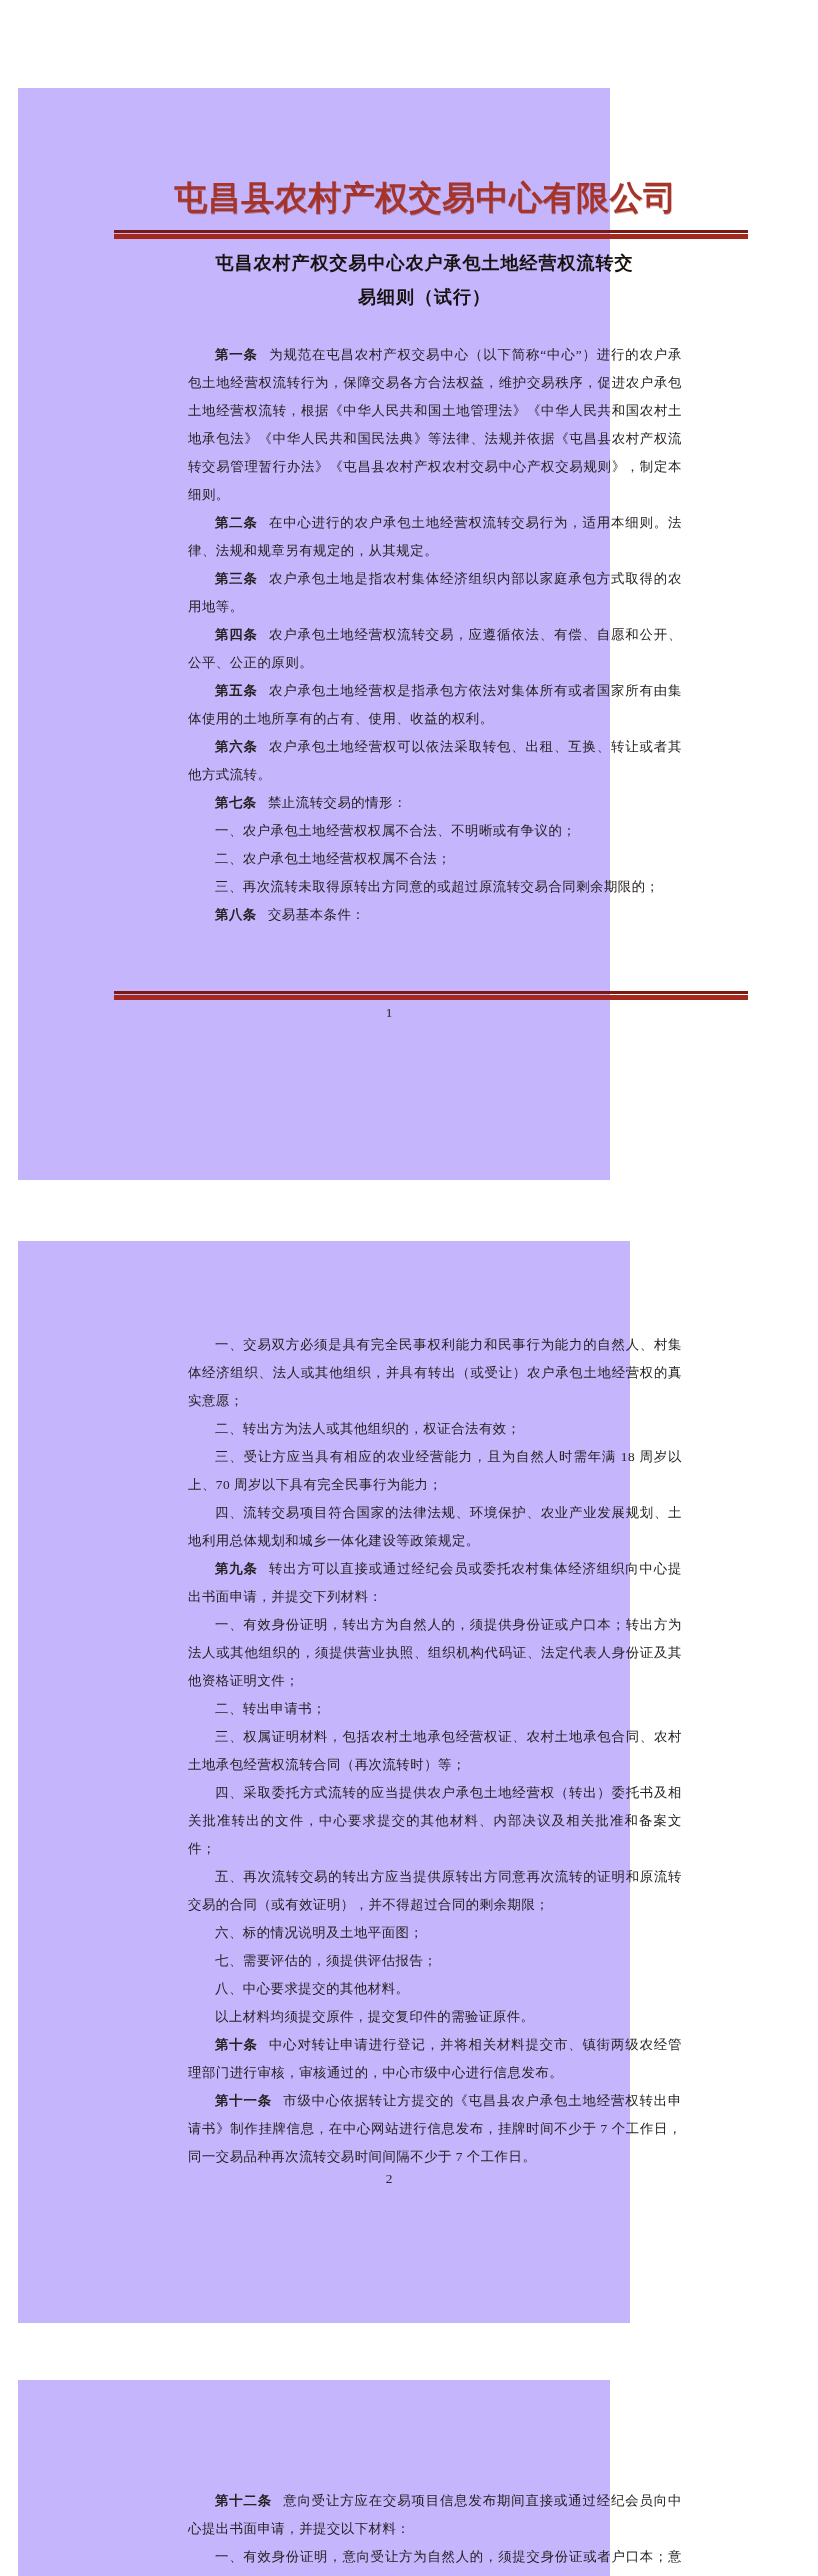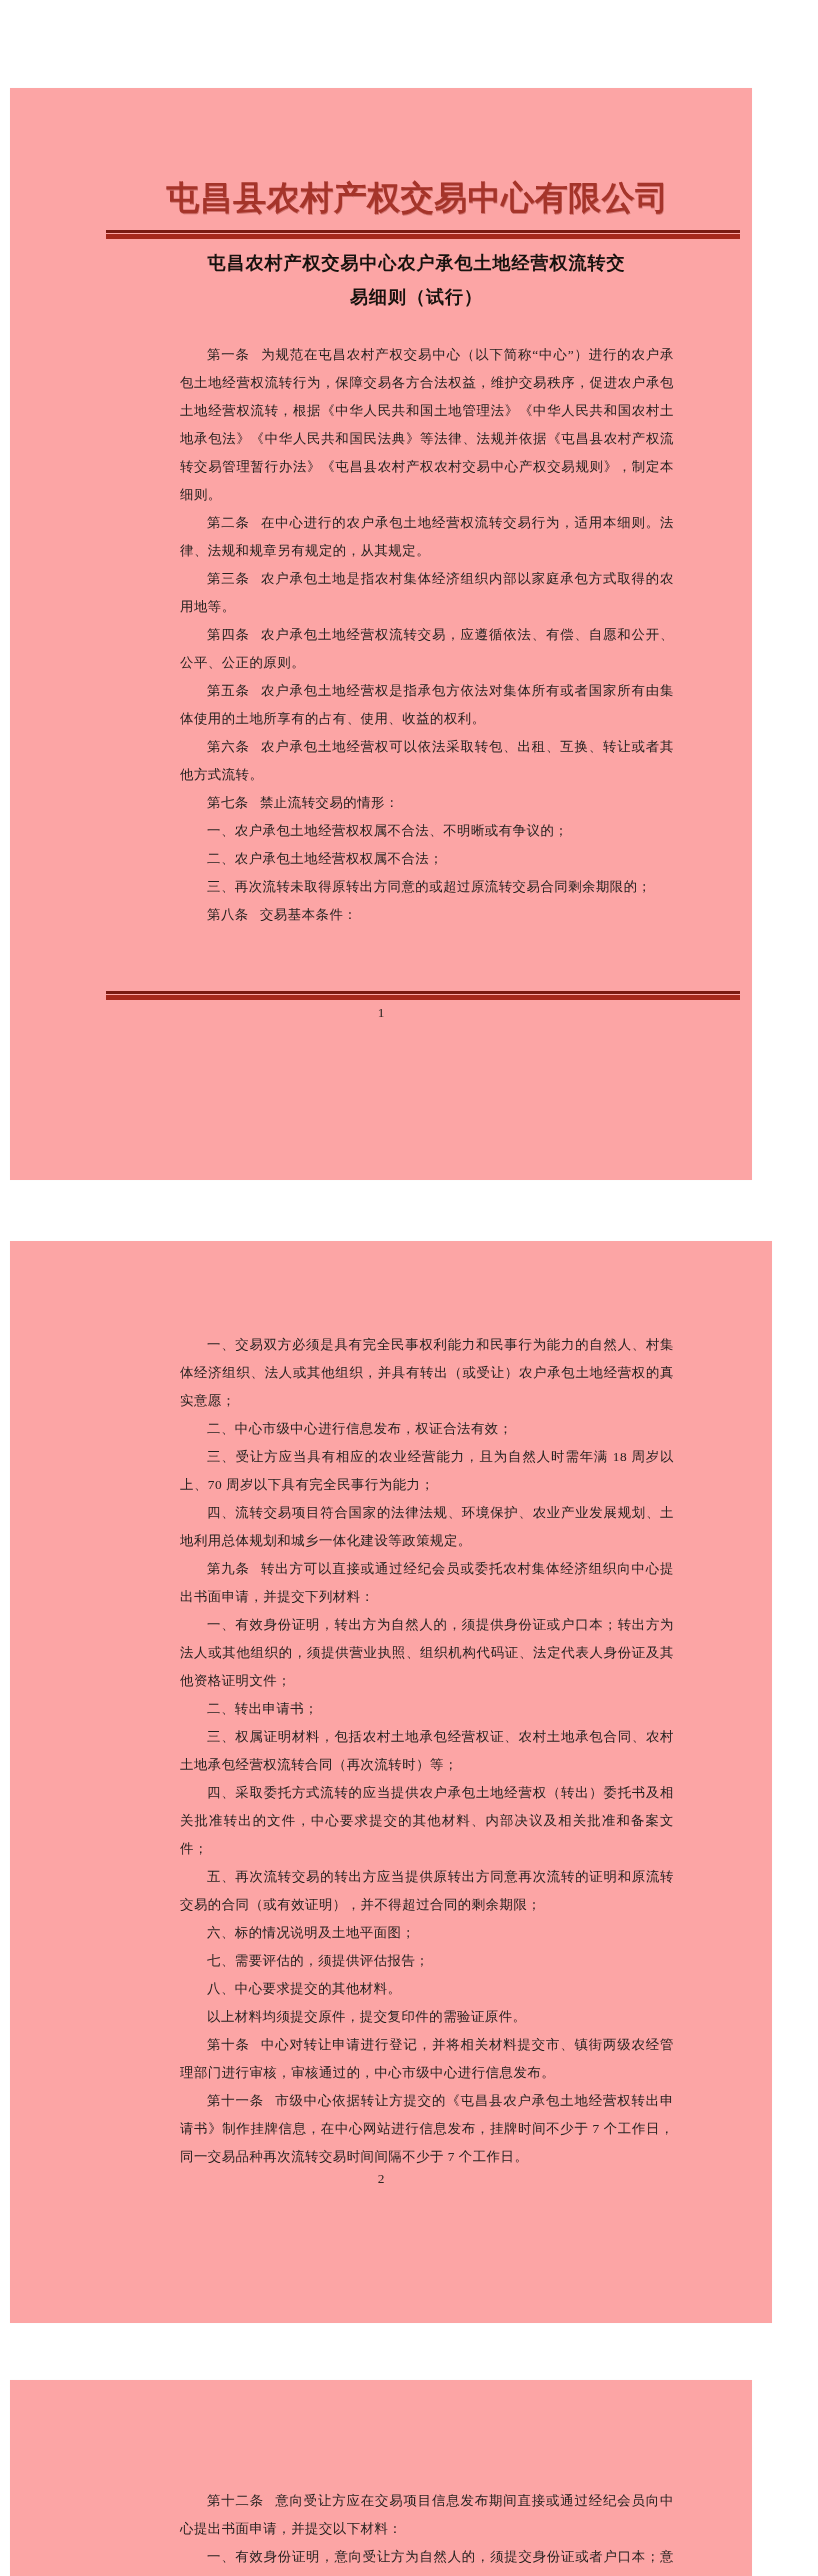--- a/index.html
+++ b/index.html
@@ -2,21 +2,21 @@
 <html style="font-size:8.2px"><head>
 <meta charset="utf-8">
 <style>
   html,body{margin:0;padding:0;}
   body{
     width:818px;height:3468px;position:relative;background:#ffffff;
     font-family:"Liberation Serif","DejaVu Serif",serif;
     overflow:hidden;
   }
   .page{
-    position:absolute;left:10px;width:742px;background:#fca5a5;
+    position:absolute;left:18px;width:592px;background:#c4b5fd;
     box-shadow:0 0 1px rgba(0,0,0,0.05);
   }
   #page1{top:88px;height:1092px;}
   #page2{top:1241px;height:1082px;padding-left:20px;}
   #page3{top:2380px;height:1002px;}
 
   .letterhead{
     position:absolute;left:150px;width:515px;top:88px;text-align:center;
     font-size:33px;font-weight:bold;color:#a5342a;letter-spacing:0.5px;
     font-family:"Liberation Serif","DejaVu Serif",serif;
@@ -37,21 +37,21 @@
   }
   .body-text{
     position:absolute;left:170px;width:494px;
     font-size:13.4px;line-height:28px;color:#262220;letter-spacing:0.5px;
     text-align:justify;
   }
   #body1{top:253px;}
   #body2{top:90px;}
   #body3{top:107px;}
   .para{margin:0;text-indent:27px;}
-  .art{font-weight:normal;margin-right:11.3px;}
+  .art{font-weight:bold;margin-right:11.3px;}
 
   .pageno{
     position:absolute;left:0;width:742px;text-align:center;
     font-size:13.4px;color:#2a2520;
   }
   #pn1{top:917px;}
   #pn2{top:930px;}
 </style>
 </head>
 <body>
@@ -84,21 +84,21 @@
     <div class="thin"></div>
     <div class="gap"></div>
     <div class="thick"></div>
   </div>
   <div class="pageno" id="pn1">1</div>
 </div>
 
 <div class="page" id="page2">
   <div class="body-text" id="body2">
       <p class="para">一、交易双方必须是具有完全民事权利能力和民事行为能力的自然人、村集体经济组织、法人或其他组织，并具有转出（或受让）农户承包土地经营权的真实意愿；</p>
-      <p class="para">二、中心市级中心进行信息发布，权证合法有效；</p>
+      <p class="para">二、转出方为法人或其他组织的，权证合法有效；</p>
       <p class="para">三、受让方应当具有相应的农业经营能力，且为自然人时需年满 18 周岁以上、70 周岁以下具有完全民事行为能力；</p>
       <p class="para">四、流转交易项目符合国家的法律法规、环境保护、农业产业发展规划、土地利用总体规划和城乡一体化建设等政策规定。</p>
       <p class="para"><b class="art">第九条</b>转出方可以直接或通过经纪会员或委托农村集体经济组织向中心提出书面申请，并提交下列材料：</p>
       <p class="para">一、有效身份证明，转出方为自然人的，须提供身份证或户口本；转出方为法人或其他组织的，须提供营业执照、组织机构代码证、法定代表人身份证及其他资格证明文件；</p>
       <p class="para">二、转出申请书；</p>
       <p class="para">三、权属证明材料，包括农村土地承包经营权证、农村土地承包合同、农村土地承包经营权流转合同（再次流转时）等；</p>
       <p class="para">四、采取委托方式流转的应当提供农户承包土地经营权（转出）委托书及相关批准转出的文件，中心要求提交的其他材料、内部决议及相关批准和备案文件；</p>
       <p class="para">五、再次流转交易的转出方应当提供原转出方同意再次流转的证明和原流转交易的合同（或有效证明），并不得超过合同的剩余期限；</p>
       <p class="para">六、标的情况说明及土地平面图；</p>
       <p class="para">七、需要评估的，须提供评估报告；</p>

